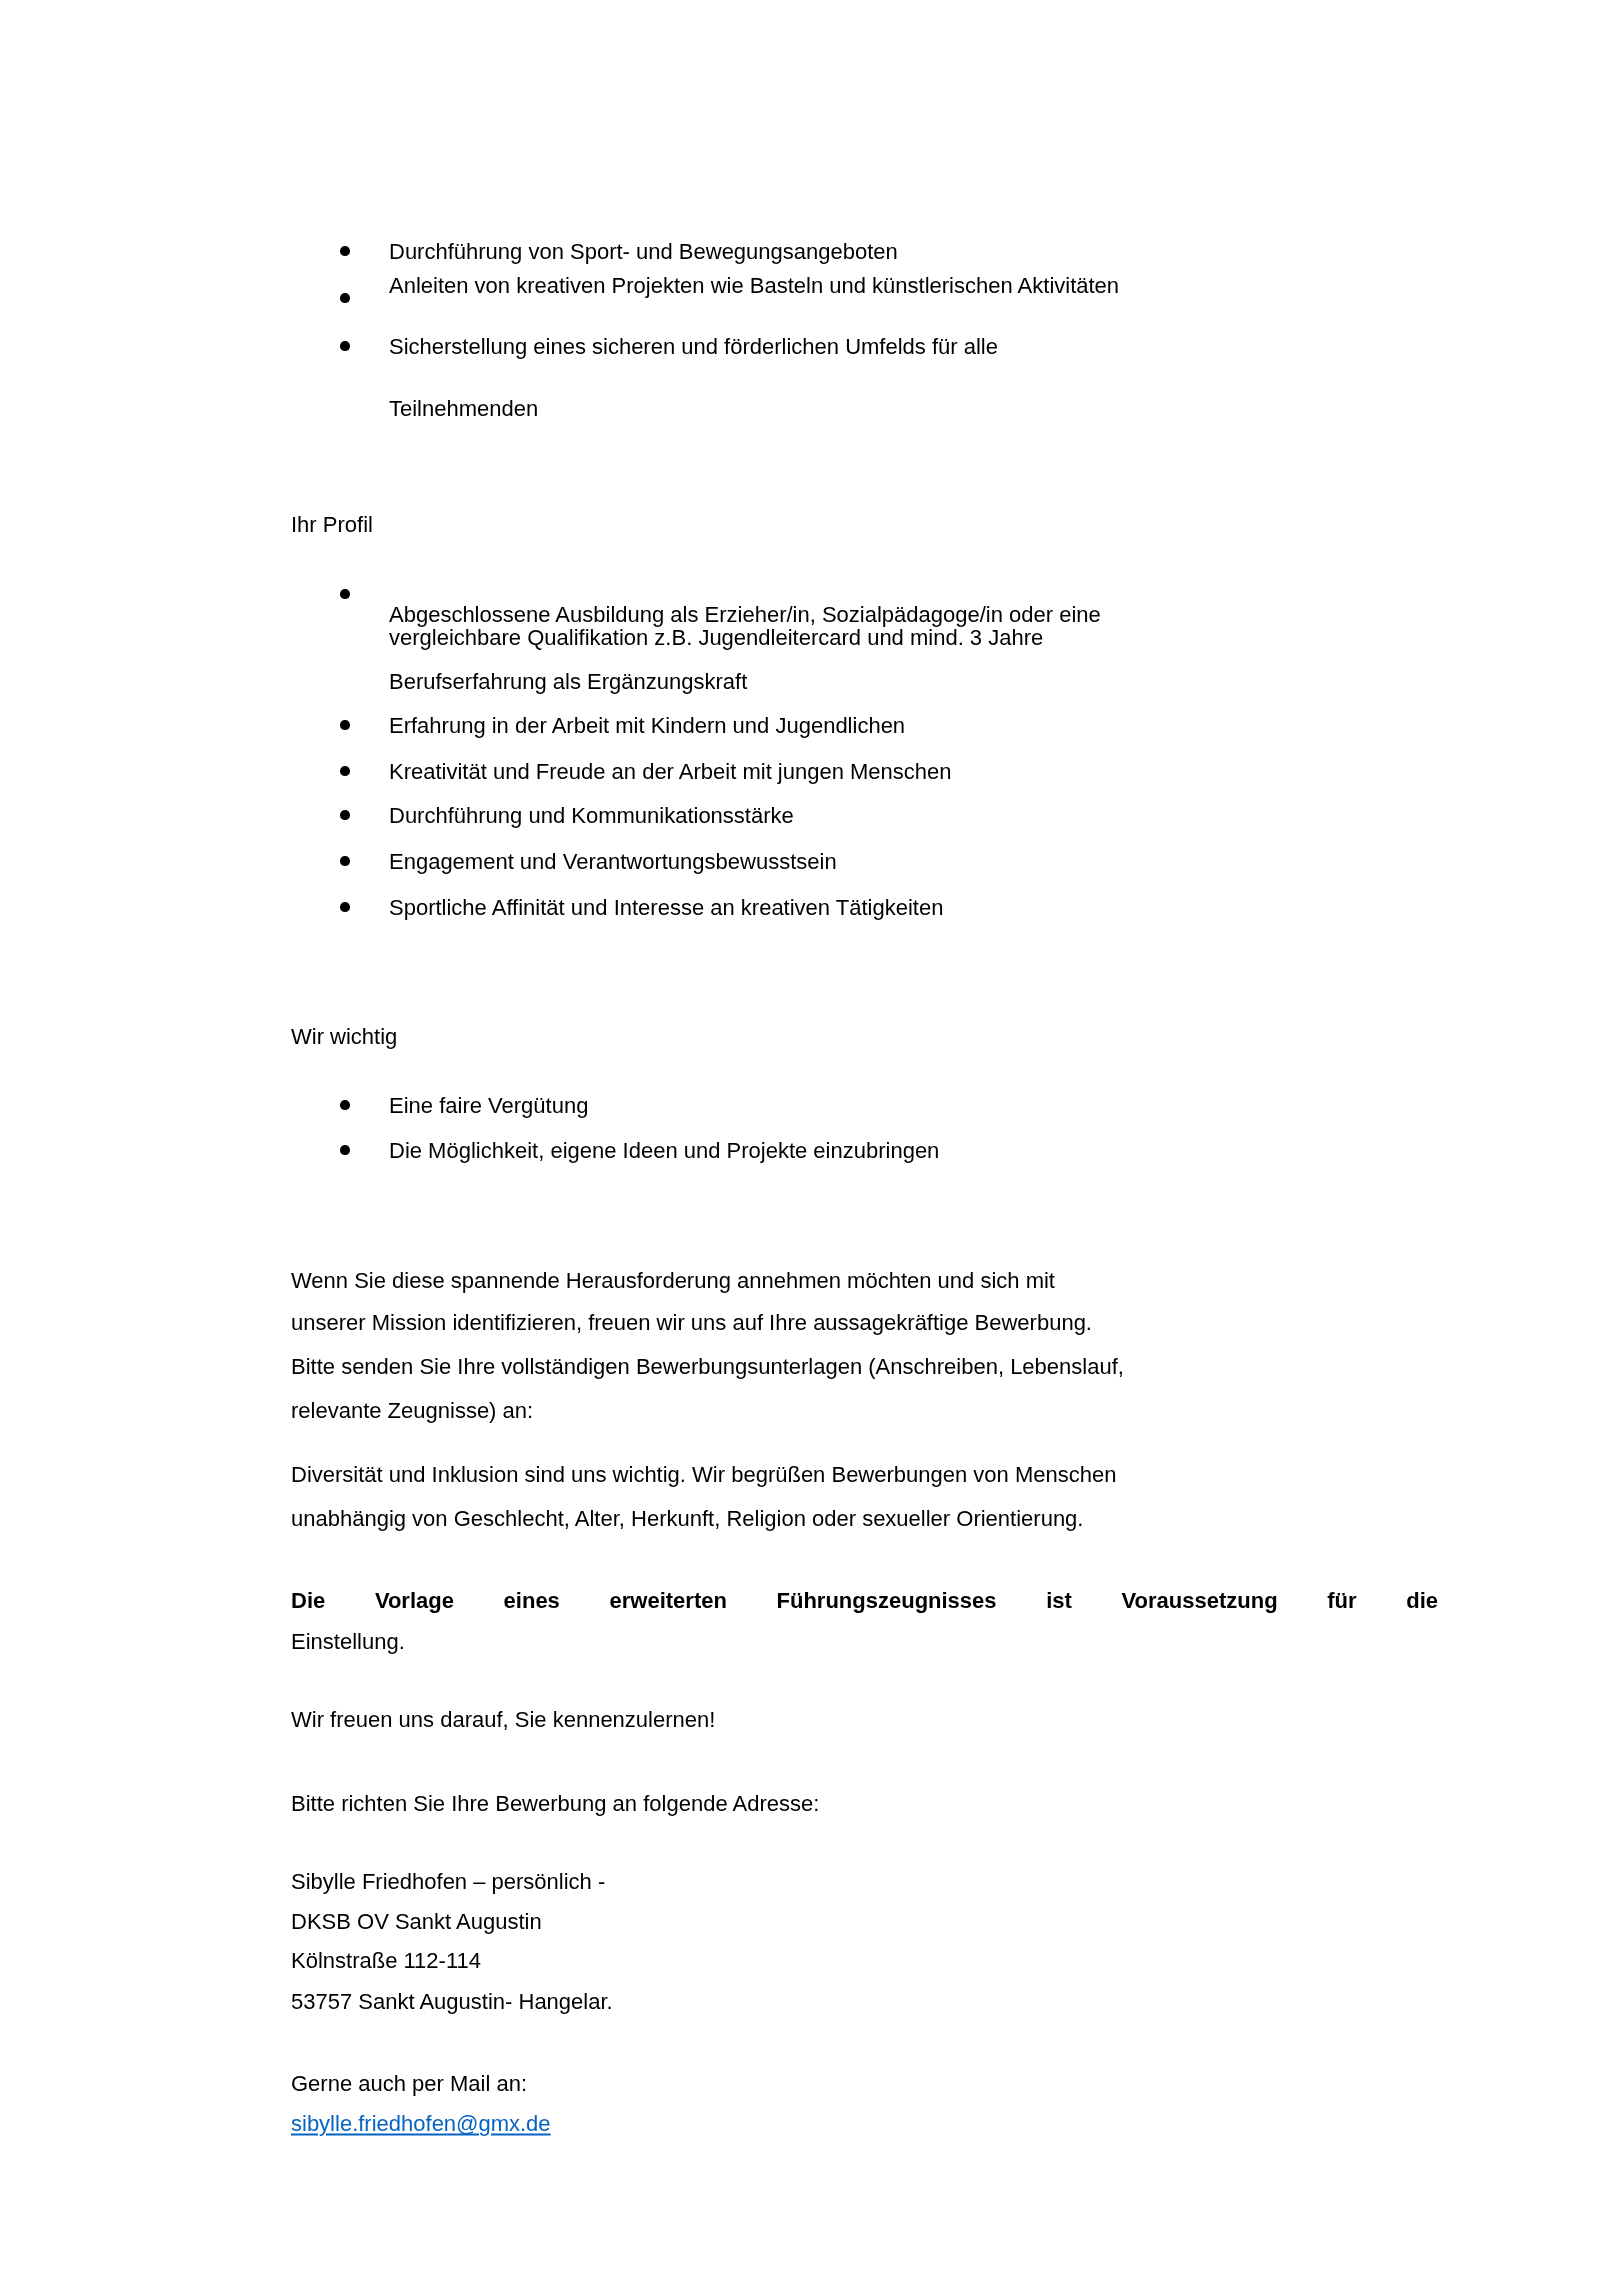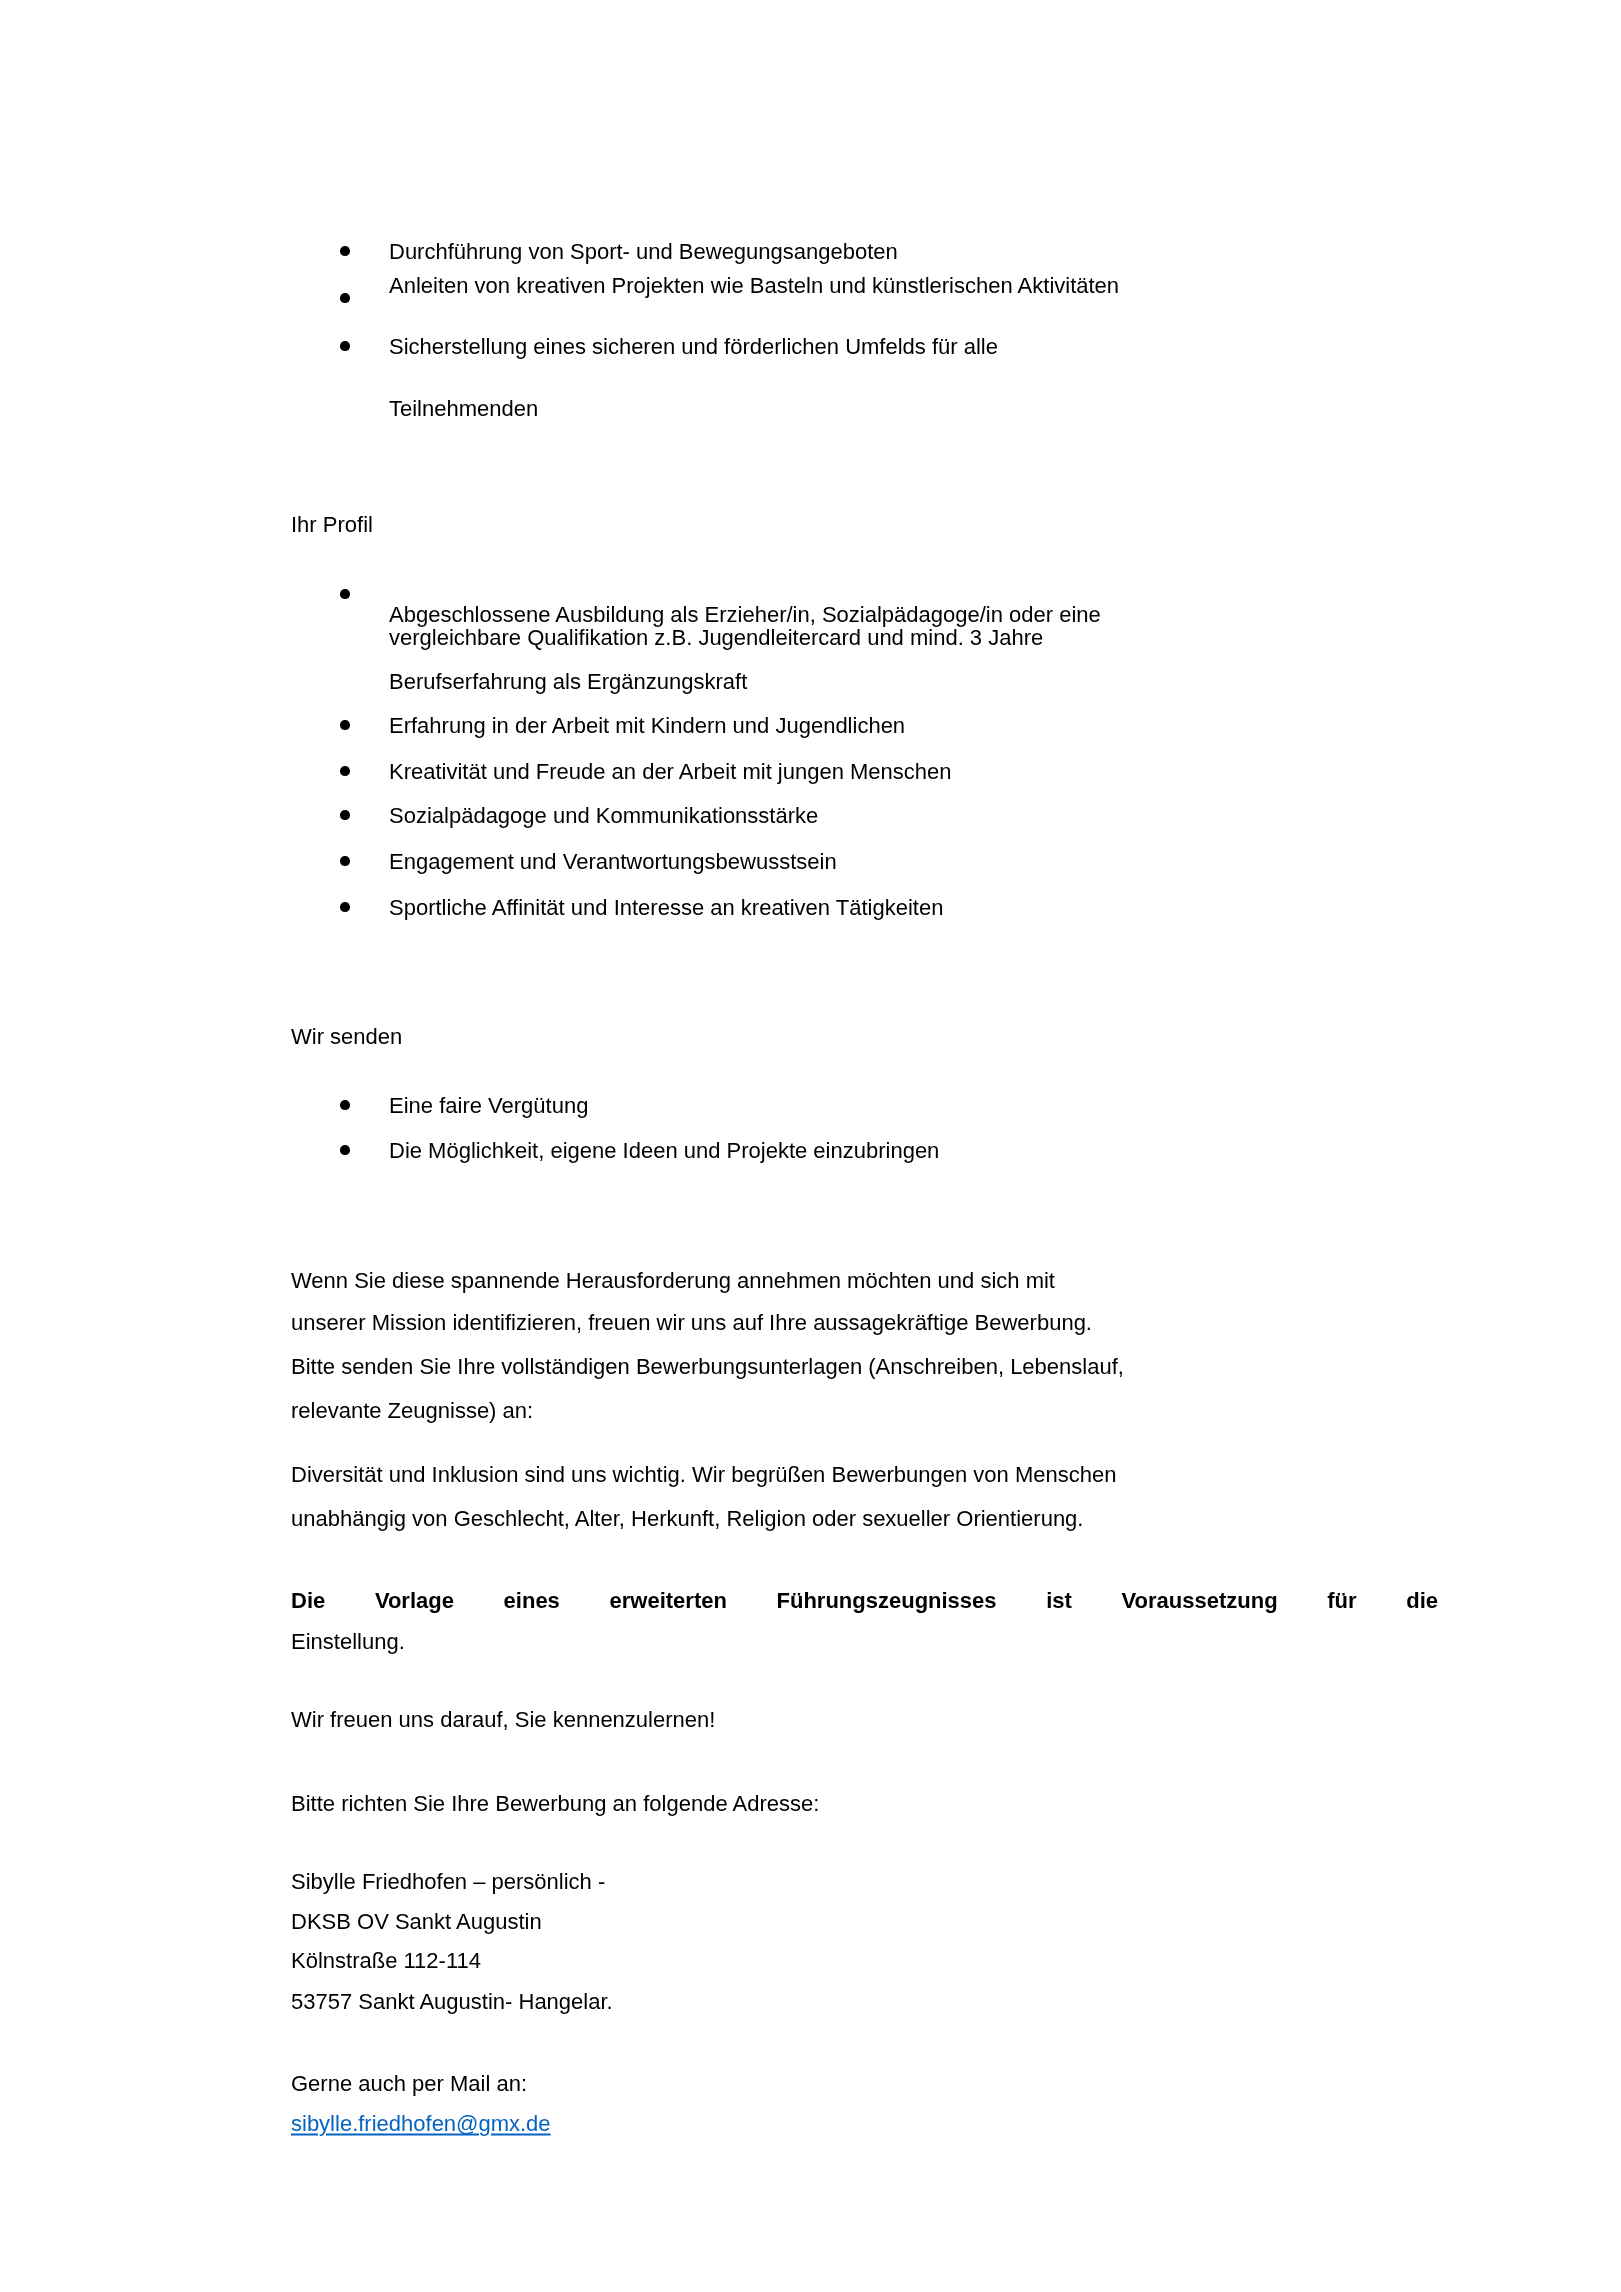--- a/index.html
+++ b/index.html
@@ -30,28 +30,28 @@
 <div>
   <span class="dot" style="top:594px"></span>
   <div class="line bullet-x" style="top:614px">Abgeschlossene Ausbildung als Erzieher/in, Sozialpädagoge/in oder eine</div>
   <div class="line bullet-x" style="top:637px">vergleichbare Qualifikation z.B. Jugendleitercard und mind. 3 Jahre</div>
   <div class="line bullet-x" style="top:681px">Berufserfahrung als Ergänzungskraft</div>
   <span class="dot" style="top:725px"></span>
   <div class="line bullet-x" style="top:725px">Erfahrung in der Arbeit mit Kindern und Jugendlichen</div>
   <span class="dot" style="top:771px"></span>
   <div class="line bullet-x" style="top:771px">Kreativität und Freude an der Arbeit mit jungen Menschen</div>
   <span class="dot" style="top:815px"></span>
-  <div class="line bullet-x" style="top:815px">Sozialpädagoge und Kommunikationsstärke</div>
+  <div class="line bullet-x" style="top:815px">Durchführung und Kommunikationsstärke</div>
   <span class="dot" style="top:861px"></span>
   <div class="line bullet-x" style="top:861px">Engagement und Verantwortungsbewusstsein</div>
   <span class="dot" style="top:907px"></span>
   <div class="line bullet-x" style="top:907px">Sportliche Affinität und Interesse an kreativen Tätigkeiten</div>
 </div>
 
-<div class="line body-x" style="top:1036px">Wir senden</div>
+<div class="line body-x" style="top:1036px">Wir wichtig</div>
 <div>
   <span class="dot" style="top:1105px"></span>
   <div class="line bullet-x" style="top:1105px">Eine faire Vergütung</div>
   <span class="dot" style="top:1150px"></span>
   <div class="line bullet-x" style="top:1150px">Die Möglichkeit, eigene Ideen und Projekte einzubringen</div>
 </div>
 
 <div>
   <div class="line body-x" style="top:1280px">Wenn Sie diese spannende Herausforderung annehmen möchten und sich mit</div>
   <div class="line body-x" style="top:1322px">unserer Mission identifizieren, freuen wir uns auf Ihre aussagekräftige Bewerbung.</div>

